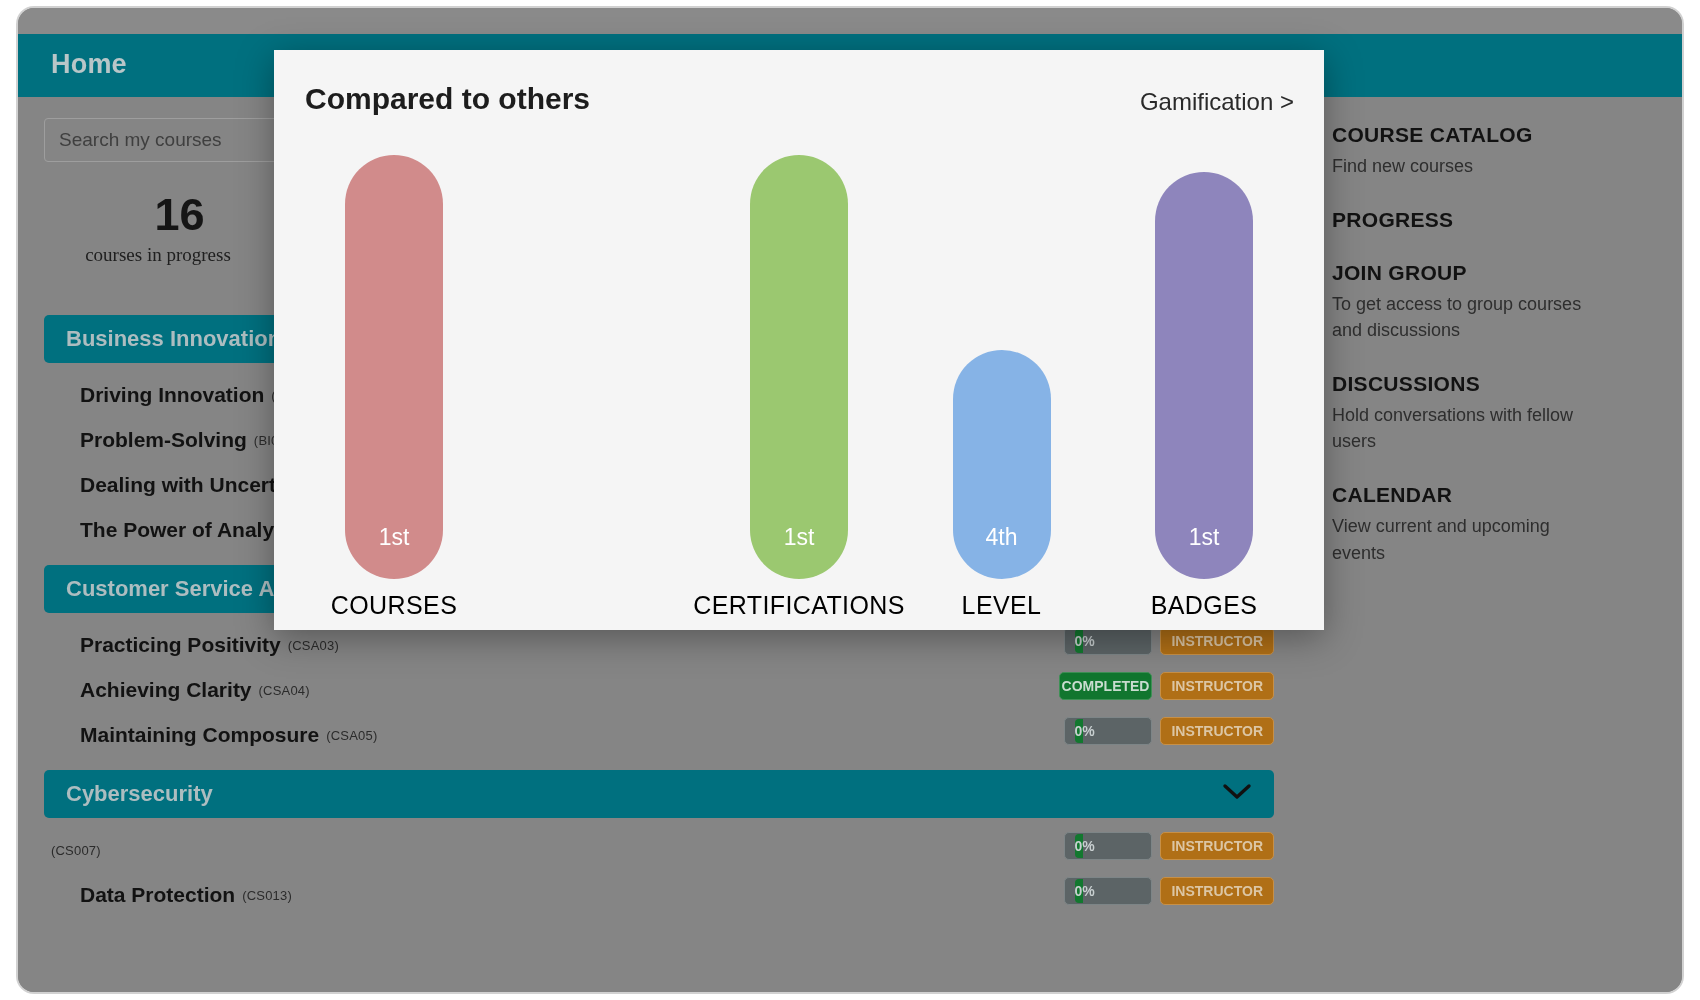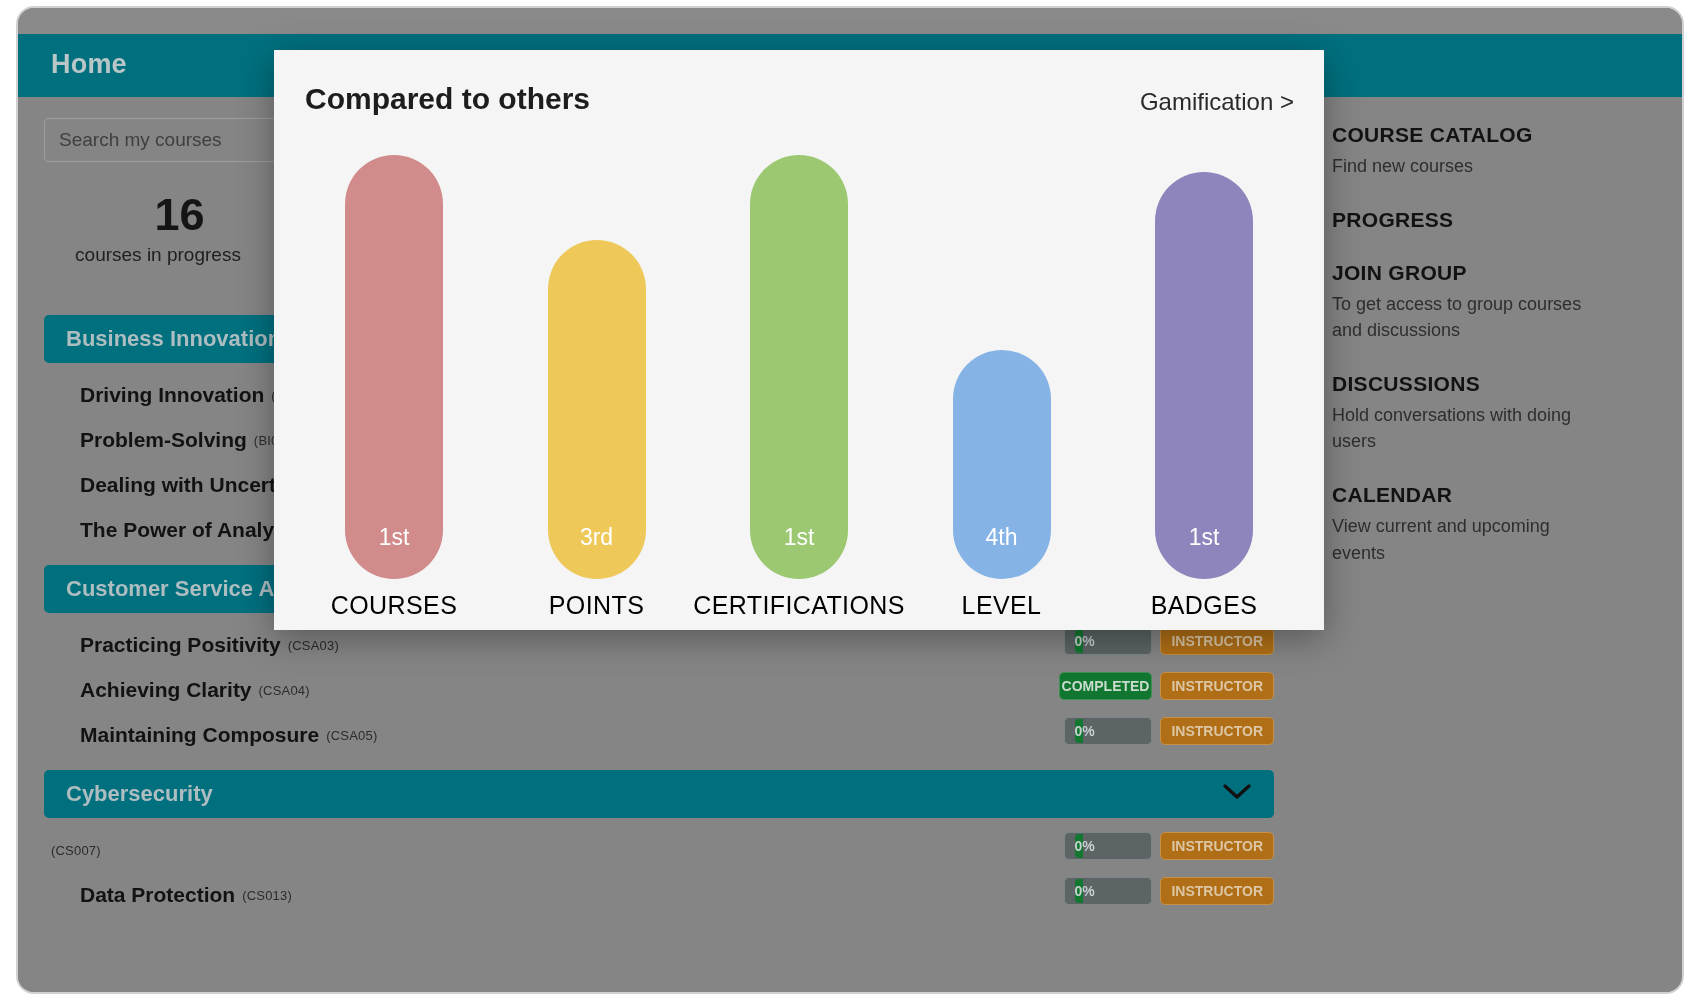--- a/index.html
+++ b/index.html
@@ -68,21 +68,21 @@
   #progress-summary {
     position: absolute; left: 0; top: 95px;
     width: 280px; text-align: center;
   }
   #progress-count {
     font-size: 45px; font-weight: bold; color: #151515;
     line-height: 1;
     padding-left: 43px;
   }
   #progress-caption {
-    font-size: 19px; color: #202020; margin-top: 7px;
+    font-size: 19px; color: #202020; margin-top: 7px; font-family: Liberation Serif, serif;
   }
 
   
   .group-header {
     position: absolute; left: 26px;
     width: 1230px; height: 48px;
     background: #00707f;
     border-radius: 5px;
     display: flex; align-items: center;
     padding: 0 22px;
@@ -328,49 +328,41 @@
         </div>
         <div class="side-entry">
           <div class="side-title">PROGRESS</div>
         </div>
         <div class="side-entry">
           <div class="side-title">JOIN GROUP</div>
           <div class="side-desc">To get access to group courses and discussions</div>
         </div>
         <div class="side-entry">
           <div class="side-title">DISCUSSIONS</div>
-          <div class="side-desc">Hold conversations with doing users</div>
+          <div class="side-desc">Hold conversations with fellow users</div>
         </div>
         <div class="side-entry">
           <div class="side-title">CALENDAR</div>
           <div class="side-desc">View current and upcoming events</div>
         </div>
       </div>
   </div>
 
   <div id="modal">
     <div id="modal-title">Compared to others</div>
     <a id="gamification-link">Gamification &gt;</a>
     <div id="chart-area">
         <div class="bar-col" style="left: 0px;">
           <div class="bar-track">
             <div class="bar" style="height: 424px; background: rgb(209, 139, 139);">
               <div class="bar-rank">1st</div>
             </div>
           </div>
           <div class="bar-label">COURSES</div>
         </div>
-        <div class="bar-col" style="left: 202.5px;">
-          <div class="bar-track">
-            <div class="bar" style="height: 339.2px; background: rgb(238, 201, 90);">
-              <div class="bar-rank">3rd</div>
-            </div>
-          </div>
-          <div class="bar-label">POINTS</div>
-        </div>
         <div class="bar-col" style="left: 405px;">
           <div class="bar-track">
             <div class="bar" style="height: 424px; background: rgb(155, 200, 112);">
               <div class="bar-rank">1st</div>
             </div>
           </div>
           <div class="bar-label">CERTIFICATIONS</div>
         </div>
         <div class="bar-col" style="left: 607.5px;">
           <div class="bar-track">

